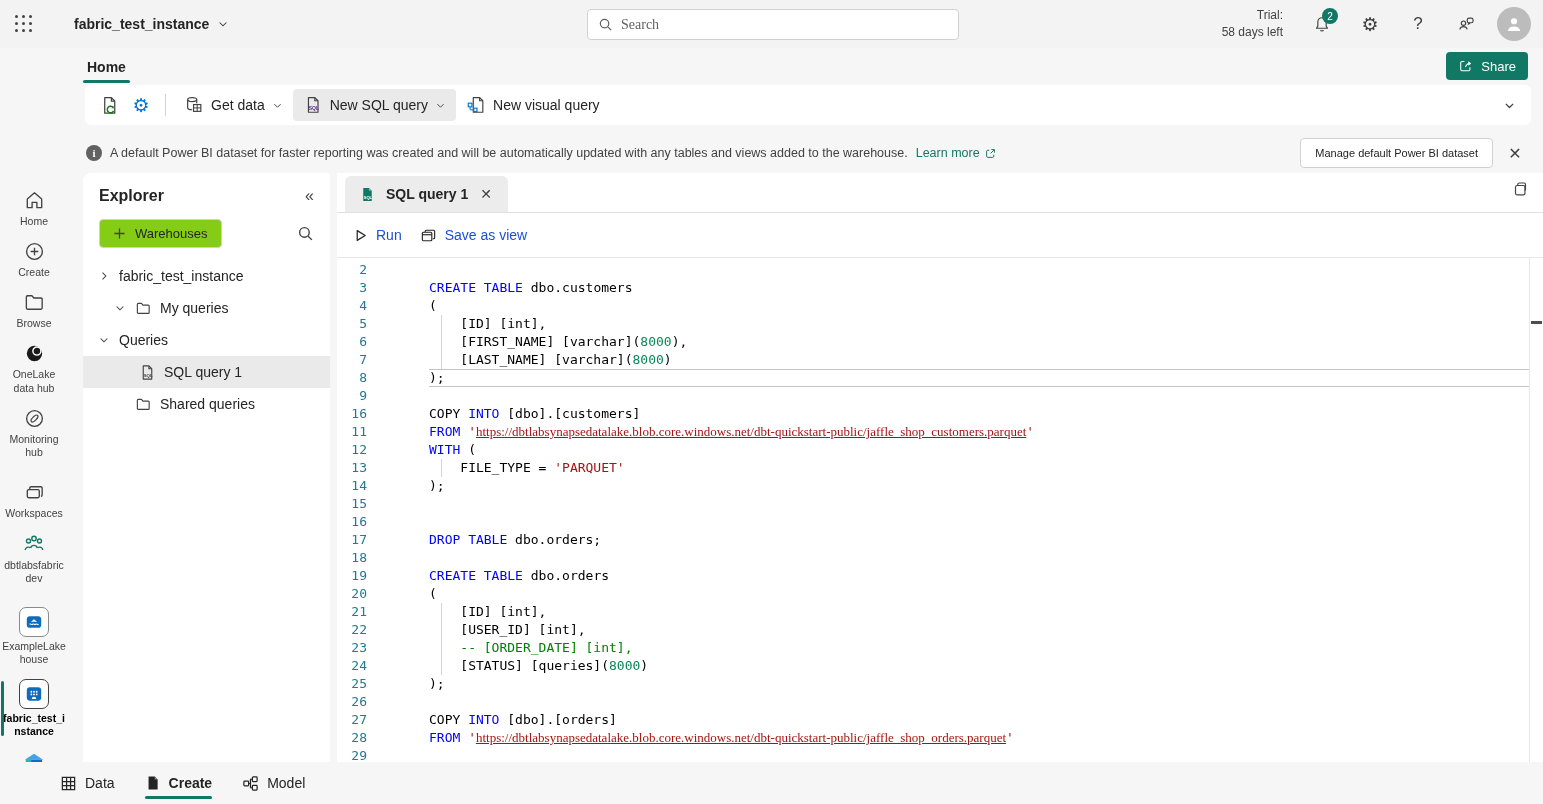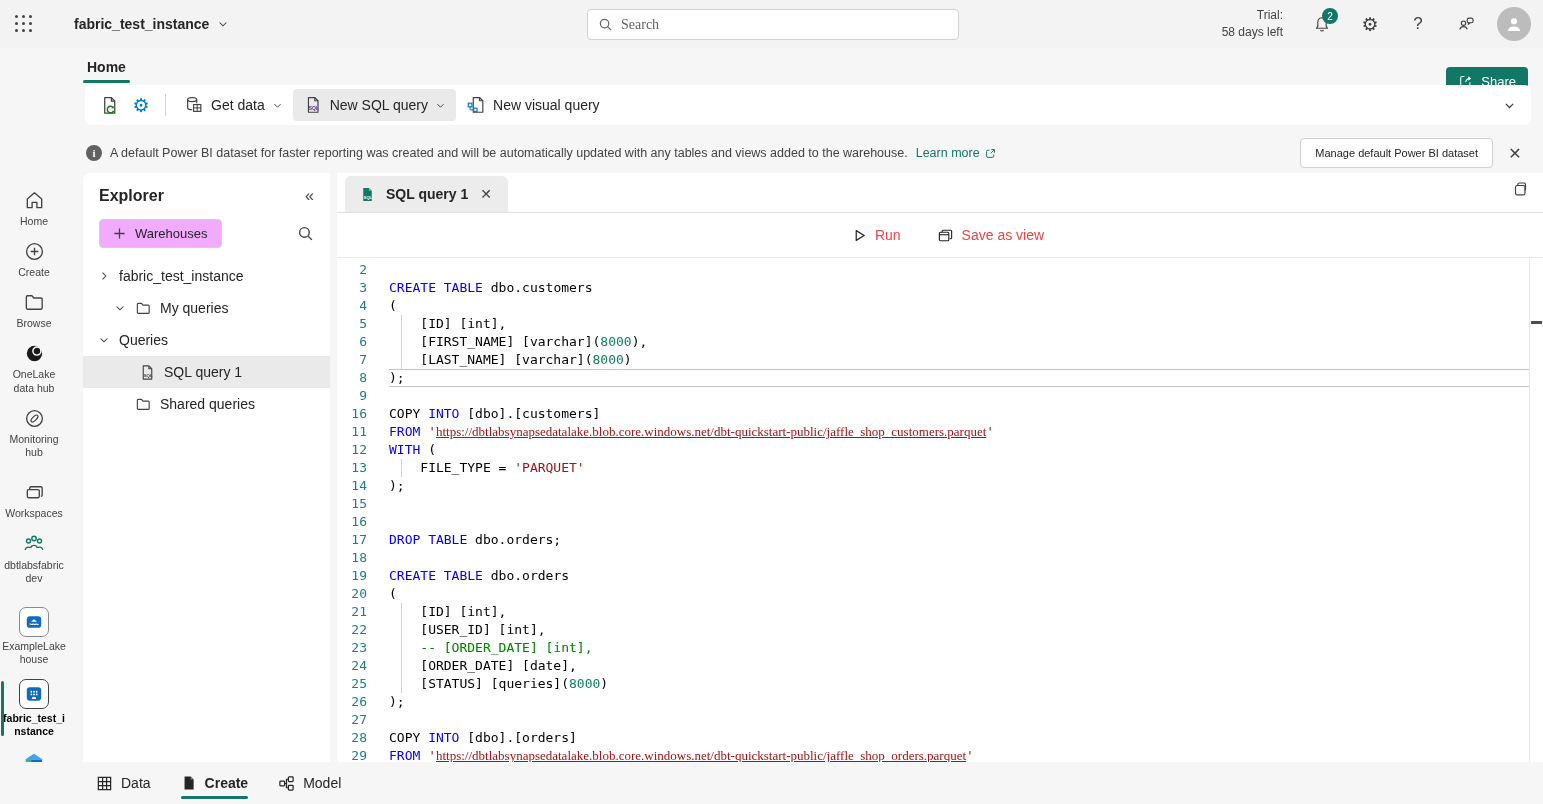--- a/index.html
+++ b/index.html
@@ -22,21 +22,21 @@
   .iconbtn { width:34px; height:34px; display:flex; align-items:center; justify-content:center; position:relative; cursor:pointer; color:#424242; }
   .badge { position:absolute; top:1px; right:1px; min-width:16px; height:16px; border-radius:8px; background:#117865; color:#fff; font-size:10px; display:flex; align-items:center; justify-content:center; padding:0 4px; }
   .gear-glyph { font-size:19px; line-height:1; }
   .help-glyph { font-size:17px; color:#424242; }
   .avatar { width:34px; height:34px; border-radius:50%; background:#bcbcbc; display:flex; align-items:center; justify-content:center; cursor:pointer; }
 
   
   .ribbon-tabs { height:37px; flex:0 0 37px; display:flex; align-items:center; padding-left:85px; position:relative; background:#f6f6f6; }
   .home-tab { font-size:14px; font-weight:700; color:#242424; position:relative; padding:6px 2px; cursor:pointer; }
   .home-tab::after { content:""; position:absolute; left:-2px; right:-2px; bottom:-2px; height:3px; border-radius:2px; background:#117865; }
-  .share-btn { position:absolute; right:15px; top:4px; height:28px; background:#117865; color:#fff; border:none; border-radius:4px; font-size:13px; font-family:inherit; display:flex; align-items:center; gap:7px; padding:10px 12px; cursor:pointer;margin-top:15px; }
+  .share-btn { position:absolute; right:15px; top:4px; height:28px; background:#117865; color:#fff; border:none; border-radius:4px; font-size:13px; font-family:inherit; display:flex; align-items:center; gap:7px; padding:10px 12px; cursor:pointer; }
 
   
   .ribbon-row { height:48px; flex:0 0 48px; padding:0 12px 8px 85px; background:#f6f6f6; }
   .ribbon { height:40px; background:#fff; border-radius:6px; display:flex; align-items:center; padding:0 8px; position:relative; }
   .rb-iconbtn { width:32px; height:32px; display:flex; align-items:center; justify-content:center; border-radius:4px; cursor:pointer; }
   .rb-divider { width:1px; height:22px; background:#d1d1d1; margin:0 8px; }
   .rb-btn { display:flex; align-items:center; gap:7px; font-size:14px; color:#242424; padding:0 10px; height:32px; border-radius:4px; cursor:pointer; white-space:nowrap; }
   .rb-btn.sel { background:#eaeaea; }
   .ribbon-collapse { position:absolute; right:10px; top:8px; width:24px; height:24px; display:flex; align-items:center; justify-content:center; cursor:pointer; }
 
@@ -59,56 +59,56 @@
   .rail-div { width:36px; height:1px; background:#d1d1d1; margin:5px 0; }
   .rail-bottom { margin-top:auto; margin-bottom:6px; }
   .badge-icon { width:30px; height:30px; border:1px solid #8a8a8a; border-radius:7px; background:#fff; display:flex; align-items:center; justify-content:center; }
 
   .workarea { flex:1; display:flex; min-width:0; padding-left:15px; gap:7px; }
   .explorer { width:247px; flex:0 0 247px; background:#fff; border-radius:8px 0 0 0; padding:14px 0 0 0; display:flex; flex-direction:column; }
   .exp-head { display:flex; align-items:center; padding:0 16px; margin-bottom:14px; }
   .exp-title { font-size:16px; font-weight:700; color:#242424; }
   .exp-collapse { margin-left:auto; font-size:16px; color:#424242; cursor:pointer; }
   .exp-actions { display:flex; align-items:center; padding:0 16px; margin-bottom:12px; }
-  .wh-btn { height:29px; border:1px solid #d1d1d1; background:#f0abfc; border-radius:4px; font-size:13px; font-family:inherit; color:#242424; display:flex; align-items:center; gap:9px; padding:0 13px; cursor:pointer; }
+  .wh-btn { height:29px; border:1px solid #d1d1d1; background:#84cc16; border-radius:4px; font-size:13px; font-family:inherit; color:#242424; display:flex; align-items:center; gap:9px; padding:0 13px; cursor:pointer; }
   .exp-search { margin-left:auto; cursor:pointer; display:flex; }
   .tree { font-size:14px; color:#242424; }
   .tree-row { height:32px; display:flex; align-items:center; gap:8px; cursor:pointer; }
   .tree-row.lvl1 { padding-left:14px; }
   .tree-row.lvl2 { padding-left:30px; }
   .tree-row.lvl3 { padding-left:56px; }
   .tree-row.sel { background:#eaeaea; }
   .chev { display:flex; width:14px; justify-content:center; }
 
   .editor-panel { flex:1; background:#fff; display:flex; flex-direction:column; min-width:0; }
   .tabbar { height:40px; flex:0 0 40px; border-bottom:1px solid #e0e0e0; display:flex; align-items:flex-end; position:relative; }
   .qtab { margin-left:8px; height:36px; background:#ececec; border-radius:6px 6px 0 0; display:flex; align-items:center; gap:10px; padding:0 14px; font-size:14px; font-weight:600; color:#242424; cursor:pointer; }
   .qtab-close { font-size:14px; color:#424242; font-weight:400; cursor:pointer; padding:0 2px; }
   .tab-copy { position:absolute; right:14px; top:8px; cursor:pointer; }
-  .edit-toolbar { height:45px; flex:0 0 45px; border-bottom:1px solid #e8e8e8; display:flex; align-items:center; gap:36px; padding-left:16px; font-size:14px; color:#ef4444;justify-content:center; }
+  .edit-toolbar { height:45px; flex:0 0 45px; border-bottom:1px solid #e8e8e8; display:flex; align-items:center; gap:18px; padding-left:16px; font-size:14px; color:#1d4ed8; }
   .et-btn { display:flex; align-items:center; gap:8px; cursor:pointer; }
 
   .editor { flex:1; position:relative; display:flex; overflow:hidden; font-family:"DejaVu Sans Mono","Liberation Mono",monospace; font-size:13px; }
   .gutter { width:44px; flex:0 0 44px; text-align:right; padding:3px 0 0 0; color:#237893; }
   .gutter .ln { height:18px; line-height:18px; padding-right:14px; }
-  .codearea { flex:1; padding:3px 0 0 8px; overflow:hidden; }
+  .codearea { flex:1; padding:3px 0 0 8px; overflow:hidden;margin-left:40px; }
   .cl { height:18px; line-height:18px; white-space:pre; position:relative; }
   .cl.g::before { content:""; position:absolute; left:12px; top:0; bottom:0; border-left:1px solid #d3d3d3; }
   .cl.cur { box-shadow:inset 0 1px 0 #c4c4c4, inset 0 -1px 0 #c4c4c4; }
   .tok-p { color:#000; }
   .tok-k { color:#0000ff; }
   .tok-s { color:#a31515; }
   .tok-u { color:#a31515; text-decoration:underline;font-family:Liberation Serif, serif; }
   .tok-n { color:#098658; }
   .tok-c { color:#008000; }
   .overview-ruler { width:14px; flex:0 0 14px; border-left:1px solid #e8e8e8; position:relative; }
   .cursor-marker { position:absolute; top:63px; left:1px; right:1px; height:3px; background:#4d4d4d; }
 
   
-  .bottombar { height:42px; flex:0 0 42px; background:#f6f6f6; display:flex; align-items:center; gap:30px; padding-left:96px; }
+  .bottombar { height:42px; flex:0 0 42px; background:#f6f6f6; display:flex; align-items:center; gap:30px; padding-left:60px; }
   .bb-item { display:flex; align-items:center; gap:8px; font-size:14px; color:#242424; position:relative; height:100%; cursor:pointer; }
   .bb-item.sel { font-weight:700; }
   .bb-item.sel::after { content:""; position:absolute; left:0; right:0; bottom:5px; height:3px; border-radius:2px; background:#117865; }
 
   svg { display:block; }
 </style>
 </head>
 <body>
 
 <div class="app">
@@ -553,21 +553,20 @@
               <div class="cl"><span class="tok-p">);</span></div>
               <div class="cl">&nbsp;</div>
               <div class="cl">&nbsp;</div>
               <div class="cl"><span class="tok-k">DROP</span><span class="tok-p"> </span><span class="tok-k">TABLE</span><span class="tok-p"> dbo.orders;</span></div>
               <div class="cl">&nbsp;</div>
               <div class="cl"><span class="tok-k">CREATE</span><span class="tok-p"> </span><span class="tok-k">TABLE</span><span class="tok-p"> dbo.orders</span></div>
               <div class="cl"><span class="tok-p">(</span></div>
               <div class="cl g"><span class="tok-p">    [ID] [int],</span></div>
               <div class="cl g"><span class="tok-p">    [USER_ID] [int],</span></div>
               <div class="cl g"><span class="tok-c">    -- [ORDER_DATE] [int],</span></div>
-              <div class="cl g"><span class="tok-p">    [ORDER_DATE] [date],</span></div>
               <div class="cl g"><span class="tok-p">    [STATUS] [queries](</span><span class="tok-n">8000</span><span class="tok-p">)</span></div>
               <div class="cl"><span class="tok-p">);</span></div>
               <div class="cl">&nbsp;</div>
               <div class="cl"><span class="tok-p">COPY </span><span class="tok-k">INTO</span><span class="tok-p"> [dbo].[orders]</span></div>
               <div class="cl"><span class="tok-k">FROM</span><span class="tok-p"> </span><span class="tok-s">'</span><span class="tok-u">https://dbtlabsynapsedatalake.blob.core.windows.net/dbt-quickstart-public/jaffle_shop_orders.parquet</span><span class="tok-s">'</span></div>
             </div>
           <div class="overview-ruler">
             <div class="cursor-marker"></div>
           </div>
         </div>

